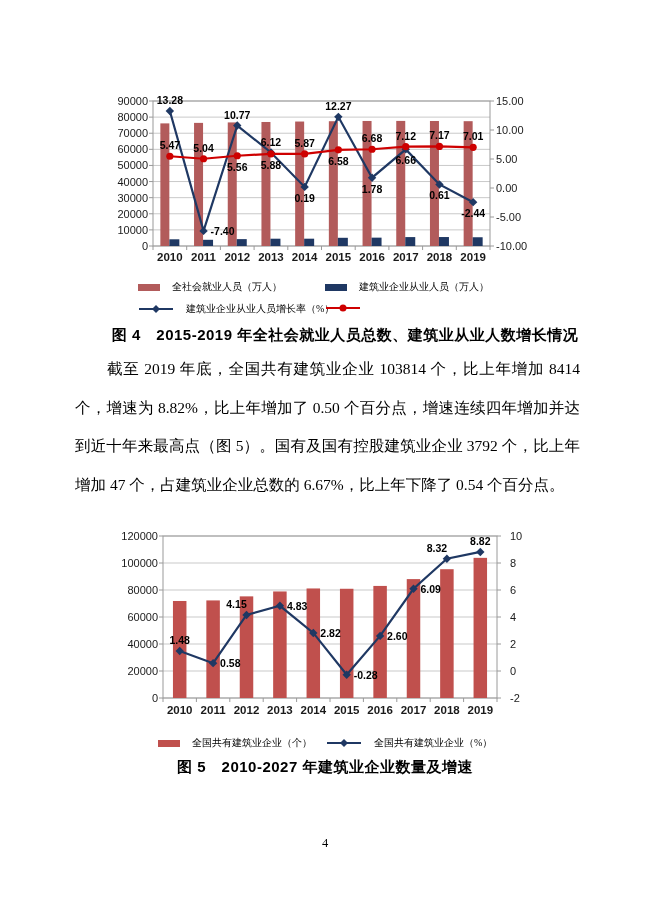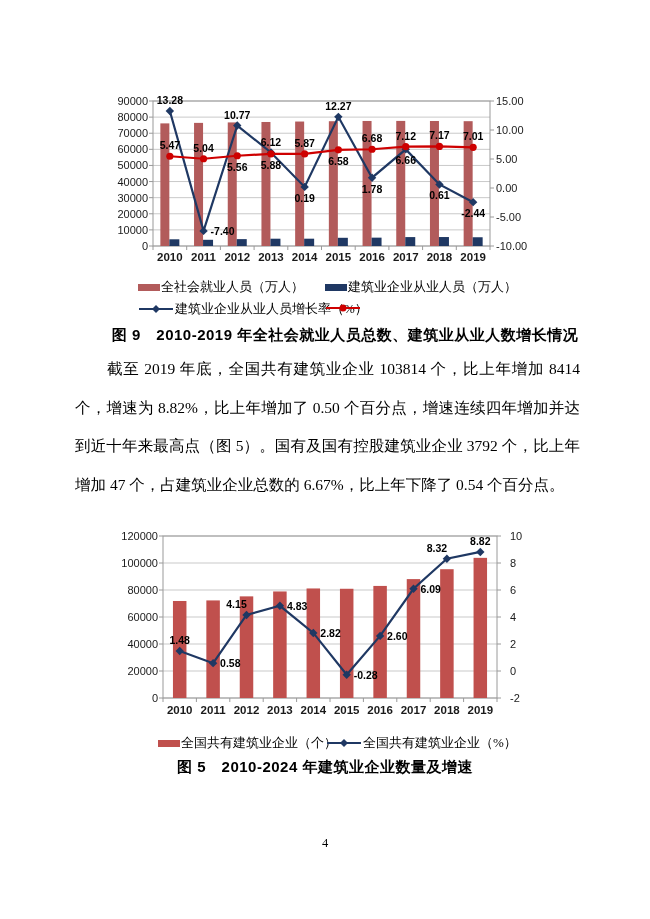--- a/index.html
+++ b/index.html
@@ -4,22 +4,22 @@
 <style>
   * { margin:0; padding:0; box-sizing:border-box; }
   html,body { background:#ffffff; }
   .page { position:relative; width:650px; height:919px; background:#ffffff; overflow:hidden;
           font-family:"Liberation Serif","DejaVu Serif",serif; color:#000; }
   .fig-svg { position:absolute; }
   svg text { user-select:none; }
   svg .ax text { font:11px "Liberation Sans","DejaVu Sans",sans-serif; fill:#1a1a1a; }
   svg .xl text { font:700 11.5px "Liberation Sans","DejaVu Sans",sans-serif; fill:#1a1a1a; }
   svg .dl text { font:700 10.5px "Liberation Sans","DejaVu Sans",sans-serif; fill:#000; }
-  .legend-item { position:absolute; display:flex; align-items:center; gap:1px;
-                 font-size:13px; line-height:14px; white-space:nowrap; }
+  .legend-item { position:absolute; display:flex; align-items:center; gap:12px;
+                 font-size:10px; line-height:14px; white-space:nowrap; }
   .swatch-bar  { display:inline-block; width:22px; height:7px; flex:0 0 auto; }
   .swatch-line { display:inline-block; width:36px; height:12px; flex:0 0 auto; }
   .swatch-line svg { display:block; }
   .fig-caption { position:absolute; text-align:center; font-weight:700; font-size:15px;
                  font-family:"Liberation Sans","DejaVu Sans",sans-serif; letter-spacing:0.5px; }
   .body-text { position:absolute; left:75px; top:350px; width:505px;
                font-size:15.5px; line-height:38.5px; text-align:justify; text-indent:32px; }
   .page-number { position:absolute; left:0; right:0; top:836px; text-align:center; font-size:12.5px; }
 </style>
 </head>
@@ -193,21 +193,21 @@
   </div>
   <div class="legend-item" style="left:325px;top:302px">
     <span class="swatch-line">
         <svg width="36" height="12">
           <line x1="1" x2="35" y1="6" y2="6" stroke="#ce0000" stroke-width="2"></line>
           <circle cx="18" cy="6" r="3.5" fill="#ce0000"></circle>
         </svg>
       </span>
   </div>
 
-  <div class="fig-caption" style="left:40px;right:0;top:326px">图 9　2010-2019 年全社会就业人员总数、建筑业从业人数增长情况</div>
+  <div class="fig-caption" style="left:40px;right:0;top:326px">图 4　2015-2019 年全社会就业人员总数、建筑业从业人数增长情况</div>
 
   <p class="body-text">截至 2019 年底，全国共有建筑业企业 103814 个，比上年增加 8414 个，增速为 8.82%，比上年增加了 0.50 个百分点，增速连续四年增加并达到近十年来最高点（图 5）。国有及国有控股建筑业企业 3792 个，比上年增加 47 个，占建筑业企业总数的 6.67%，比上年下降了 0.54 个百分点。</p>
 
   <svg id="fig5-svg" class="fig-svg" style="left:98px;top:528px;" width="460" height="196">
       <g>
         <line x1="65" x2="399" y1="170" y2="170" stroke="#c9c9c9" stroke-width="1"></line>
         <line x1="65" x2="399" y1="143" y2="143" stroke="#c9c9c9" stroke-width="1"></line>
         <line x1="65" x2="399" y1="116" y2="116" stroke="#c9c9c9" stroke-width="1"></line>
         <line x1="65" x2="399" y1="89" y2="89" stroke="#c9c9c9" stroke-width="1"></line>
         <line x1="65" x2="399" y1="62" y2="62" stroke="#c9c9c9" stroke-width="1"></line>
@@ -314,17 +314,17 @@
   <div class="legend-item" style="left:326px;top:736px">
     <span class="swatch-line">
         <svg width="36" height="12">
           <line x1="1" x2="35" y1="6" y2="6" stroke="#1f3863" stroke-width="2"></line>
           <path d="M18 2L22 6L18 10L14 6Z" fill="#1f3863"></path>
         </svg>
       </span>
     <span>全国共有建筑业企业（%）</span>
   </div>
 
-  <div class="fig-caption" style="left:0;right:0;top:758px">图 5　2010-2024 年建筑业企业数量及增速</div>
+  <div class="fig-caption" style="left:0;right:0;top:758px">图 5　2010-2027 年建筑业企业数量及增速</div>
 
   <div class="page-number">4</div>
 
 </div>
 
 </body></html>

